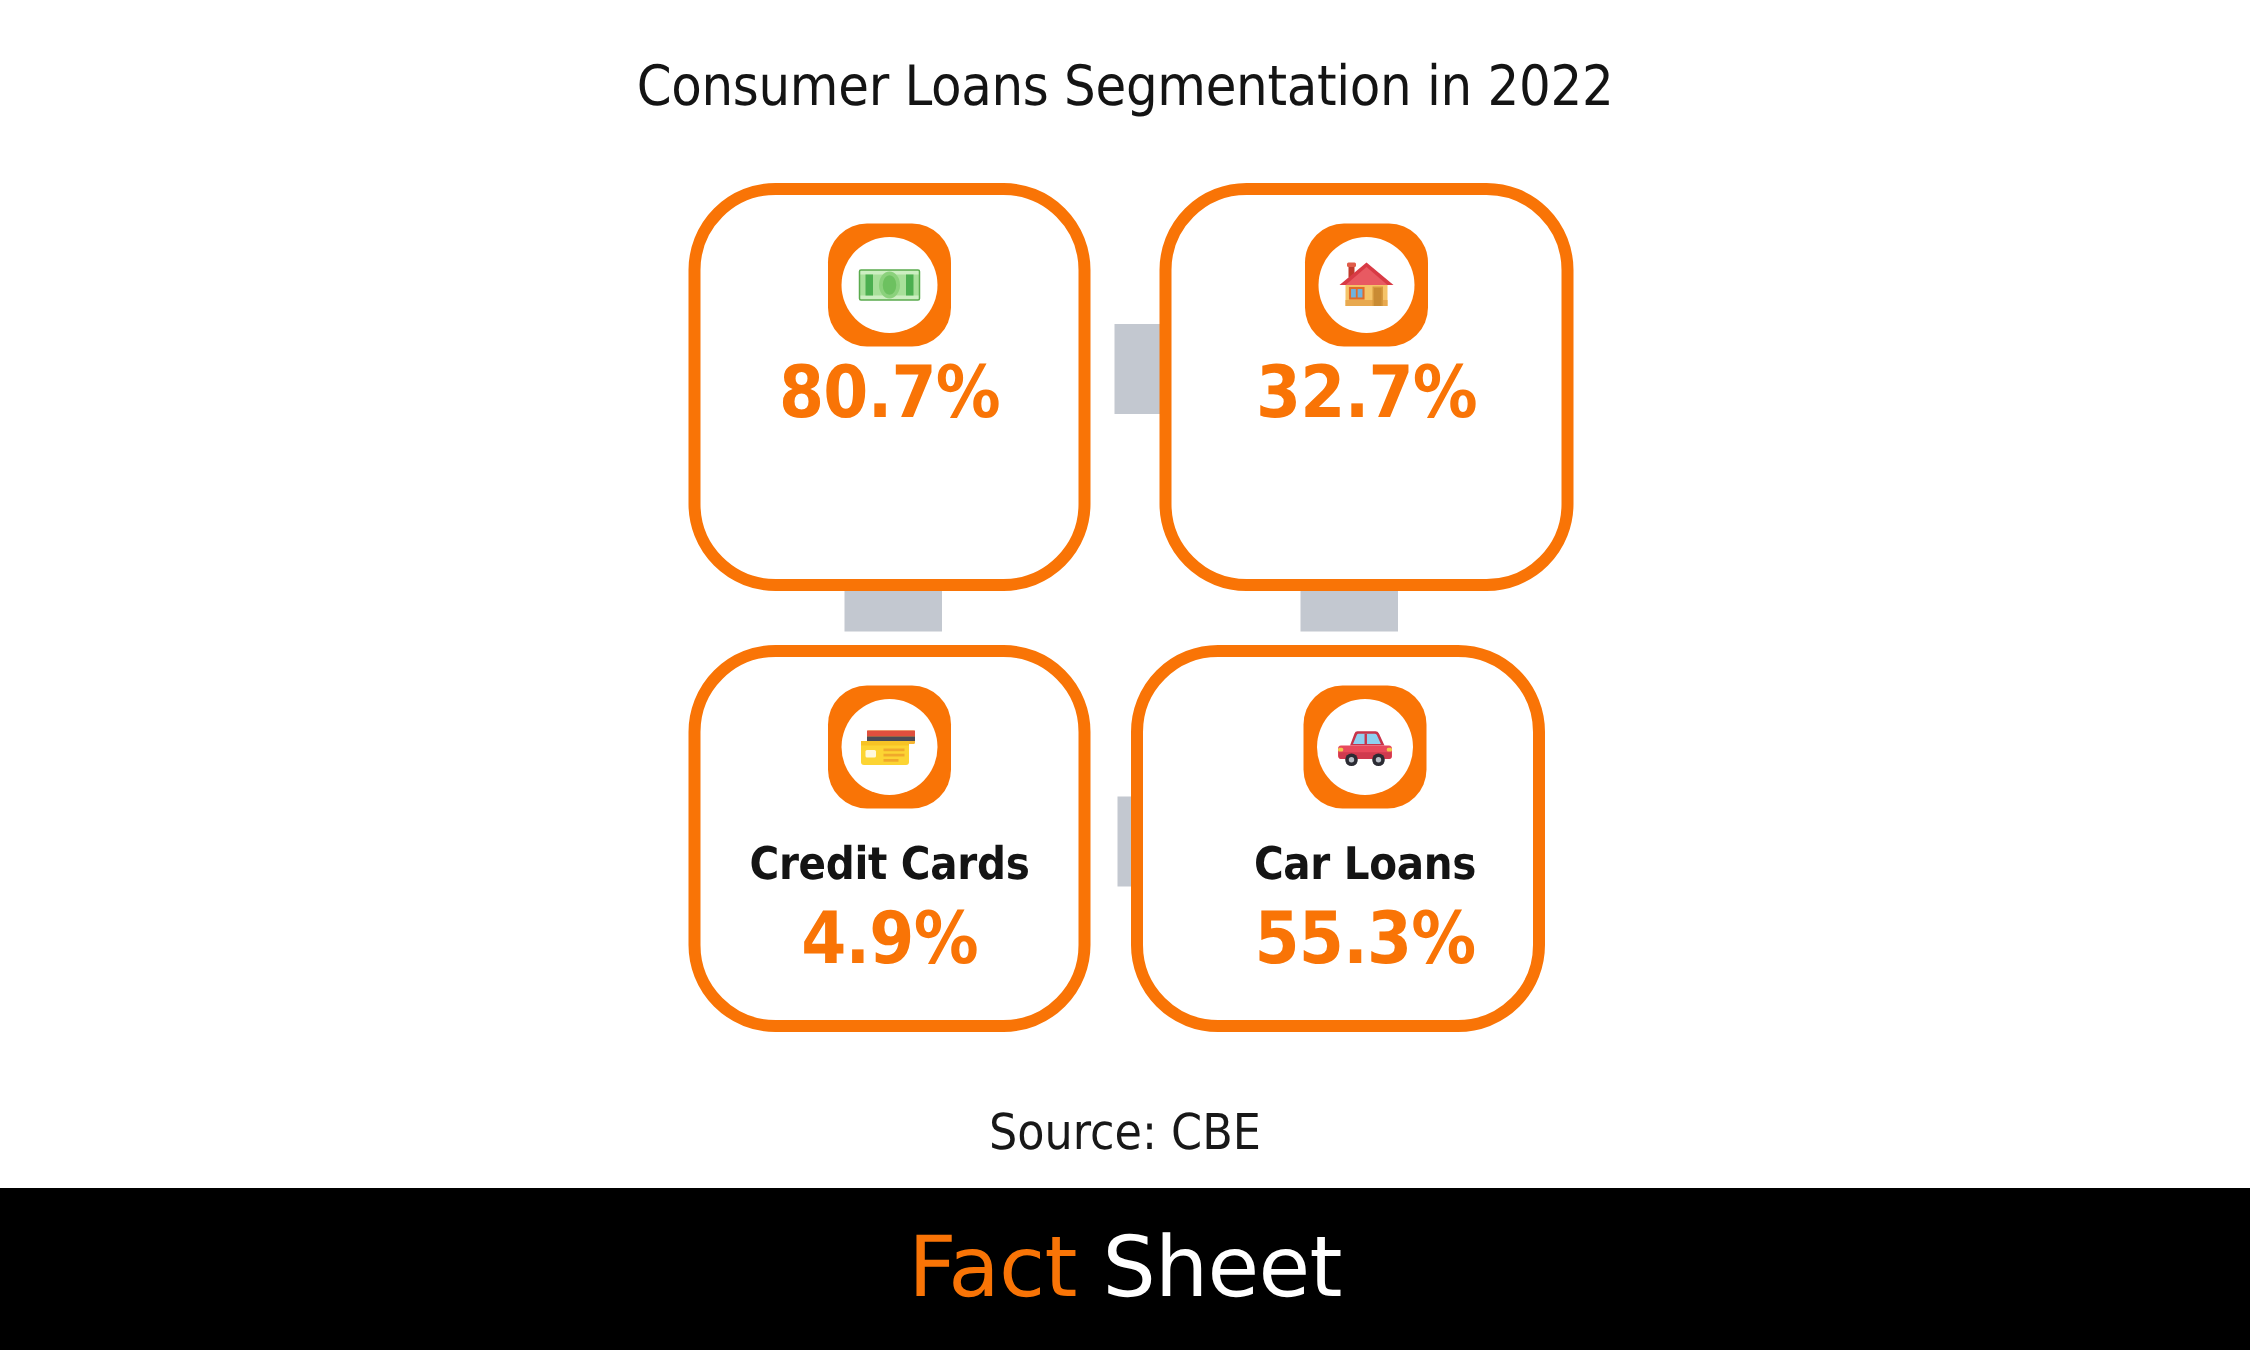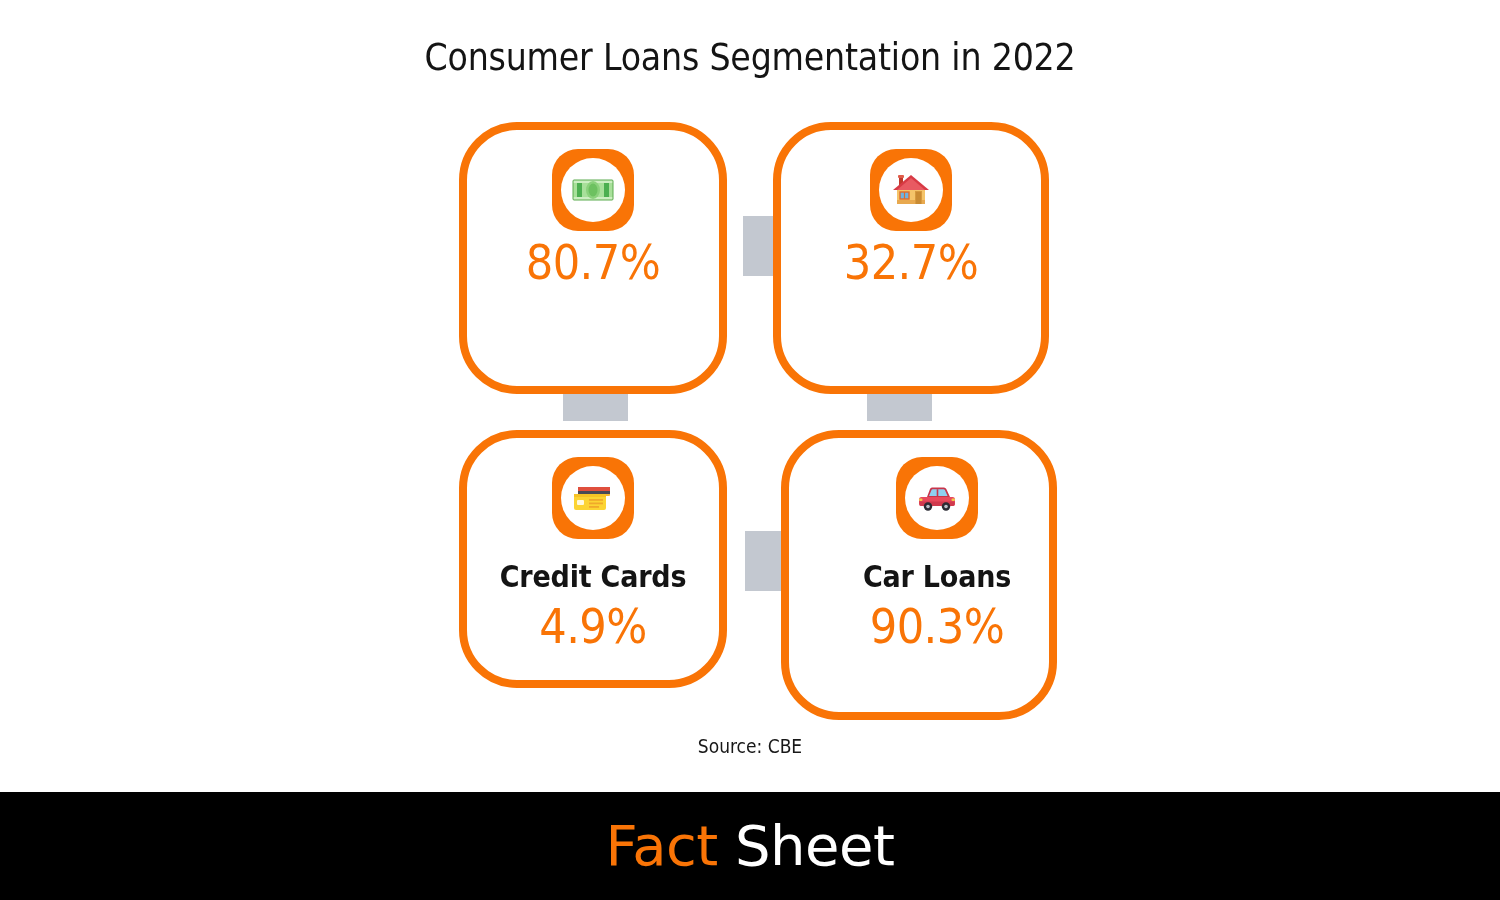--- a/index.html
+++ b/index.html
@@ -58,21 +58,21 @@
     border: 8px solid #f97406;
     border-radius: 58px;
     z-index: 2;
     display: flex;
     flex-direction: column;
     align-items: center;
   }
   .card.c0 { left:   4px; top:   4px; width: 268px; height: 272px; }
   .card.c1 { left: 318px; top:   4px; width: 276px; height: 272px; }
   .card.c2 { left:   4px; top: 312px; width: 268px; height: 258px; }
-  .card.c3 { left: 326px; top: 312px; width: 276px; height: 290px; padding-left: 36px; }
+  .card.c3 { left: 299px; top: 312px; width: 276px; height: 258px; padding-left: 36px; }
 
   
   .icon-badge {
     box-sizing: border-box;
     width: 82px;
     height: 82px;
     margin-top: 19px;
     border-radius: 26px;
     background: #f97406;
     display: flex;
@@ -99,38 +99,38 @@
     font-weight: bold;
     color: #141414;
     white-space: nowrap;
     line-height: 1.05;
     letter-spacing: -0.2px;
   }
   .card-value {
     margin-top: 6px;
     font-family: "DejaVu Sans Condensed", "Liberation Sans", sans-serif;
     font-size: 48px;
-    font-weight: normal;
+    font-weight: bold;
     color: #f97406;
     white-space: nowrap;
     line-height: 1.05;
     letter-spacing: -0.5px;
   }
   .card.c2 .card-label, .card.c3 .card-label { margin-top: 22px; }
   .card.c2 .card-value, .card.c3 .card-value { margin-top: 8px; }
 
   
   .source {
     position: absolute;
     top: 735px;
     left: 0;
     width: 1500px;
     text-align: center;
     font-family: "DejaVu Sans Condensed", "Liberation Sans", sans-serif;
-    font-size: 19px;
+    font-size: 33px;
     font-weight: normal;
     color: #181818;
     white-space: nowrap;
   }
 
   
   .footer {
     position: absolute;
     left: 0;
     top: 792px;
@@ -235,21 +235,21 @@
           <rect x="5" y="23.5" width="3.5" height="2.5" rx="1" fill="#f2c94c"></rect>
           <rect x="37.5" y="23.5" width="3.5" height="2.5" rx="1" fill="#f2c94c"></rect>
           <circle cx="14" cy="31.5" r="4.2" fill="#2b2b33"></circle>
           <circle cx="14" cy="31.5" r="1.8" fill="#b9bec7"></circle>
           <circle cx="32" cy="31.5" r="4.2" fill="#2b2b33"></circle>
           <circle cx="32" cy="31.5" r="1.8" fill="#b9bec7"></circle>
         </svg>
       </div>
     </div>
     <div class="card-label">Car Loans</div>
-    <div class="card-value">90.3%</div>
+    <div class="card-value">55.3%</div>
   </div>
 
 </div>
 
 <div class="source">Source: CBE</div>
 
 <div class="footer">
   <div class="footer-text"><span class="footer-fact">Fact</span><span class="footer-sheet"> Sheet</span></div>
 </div>
 

